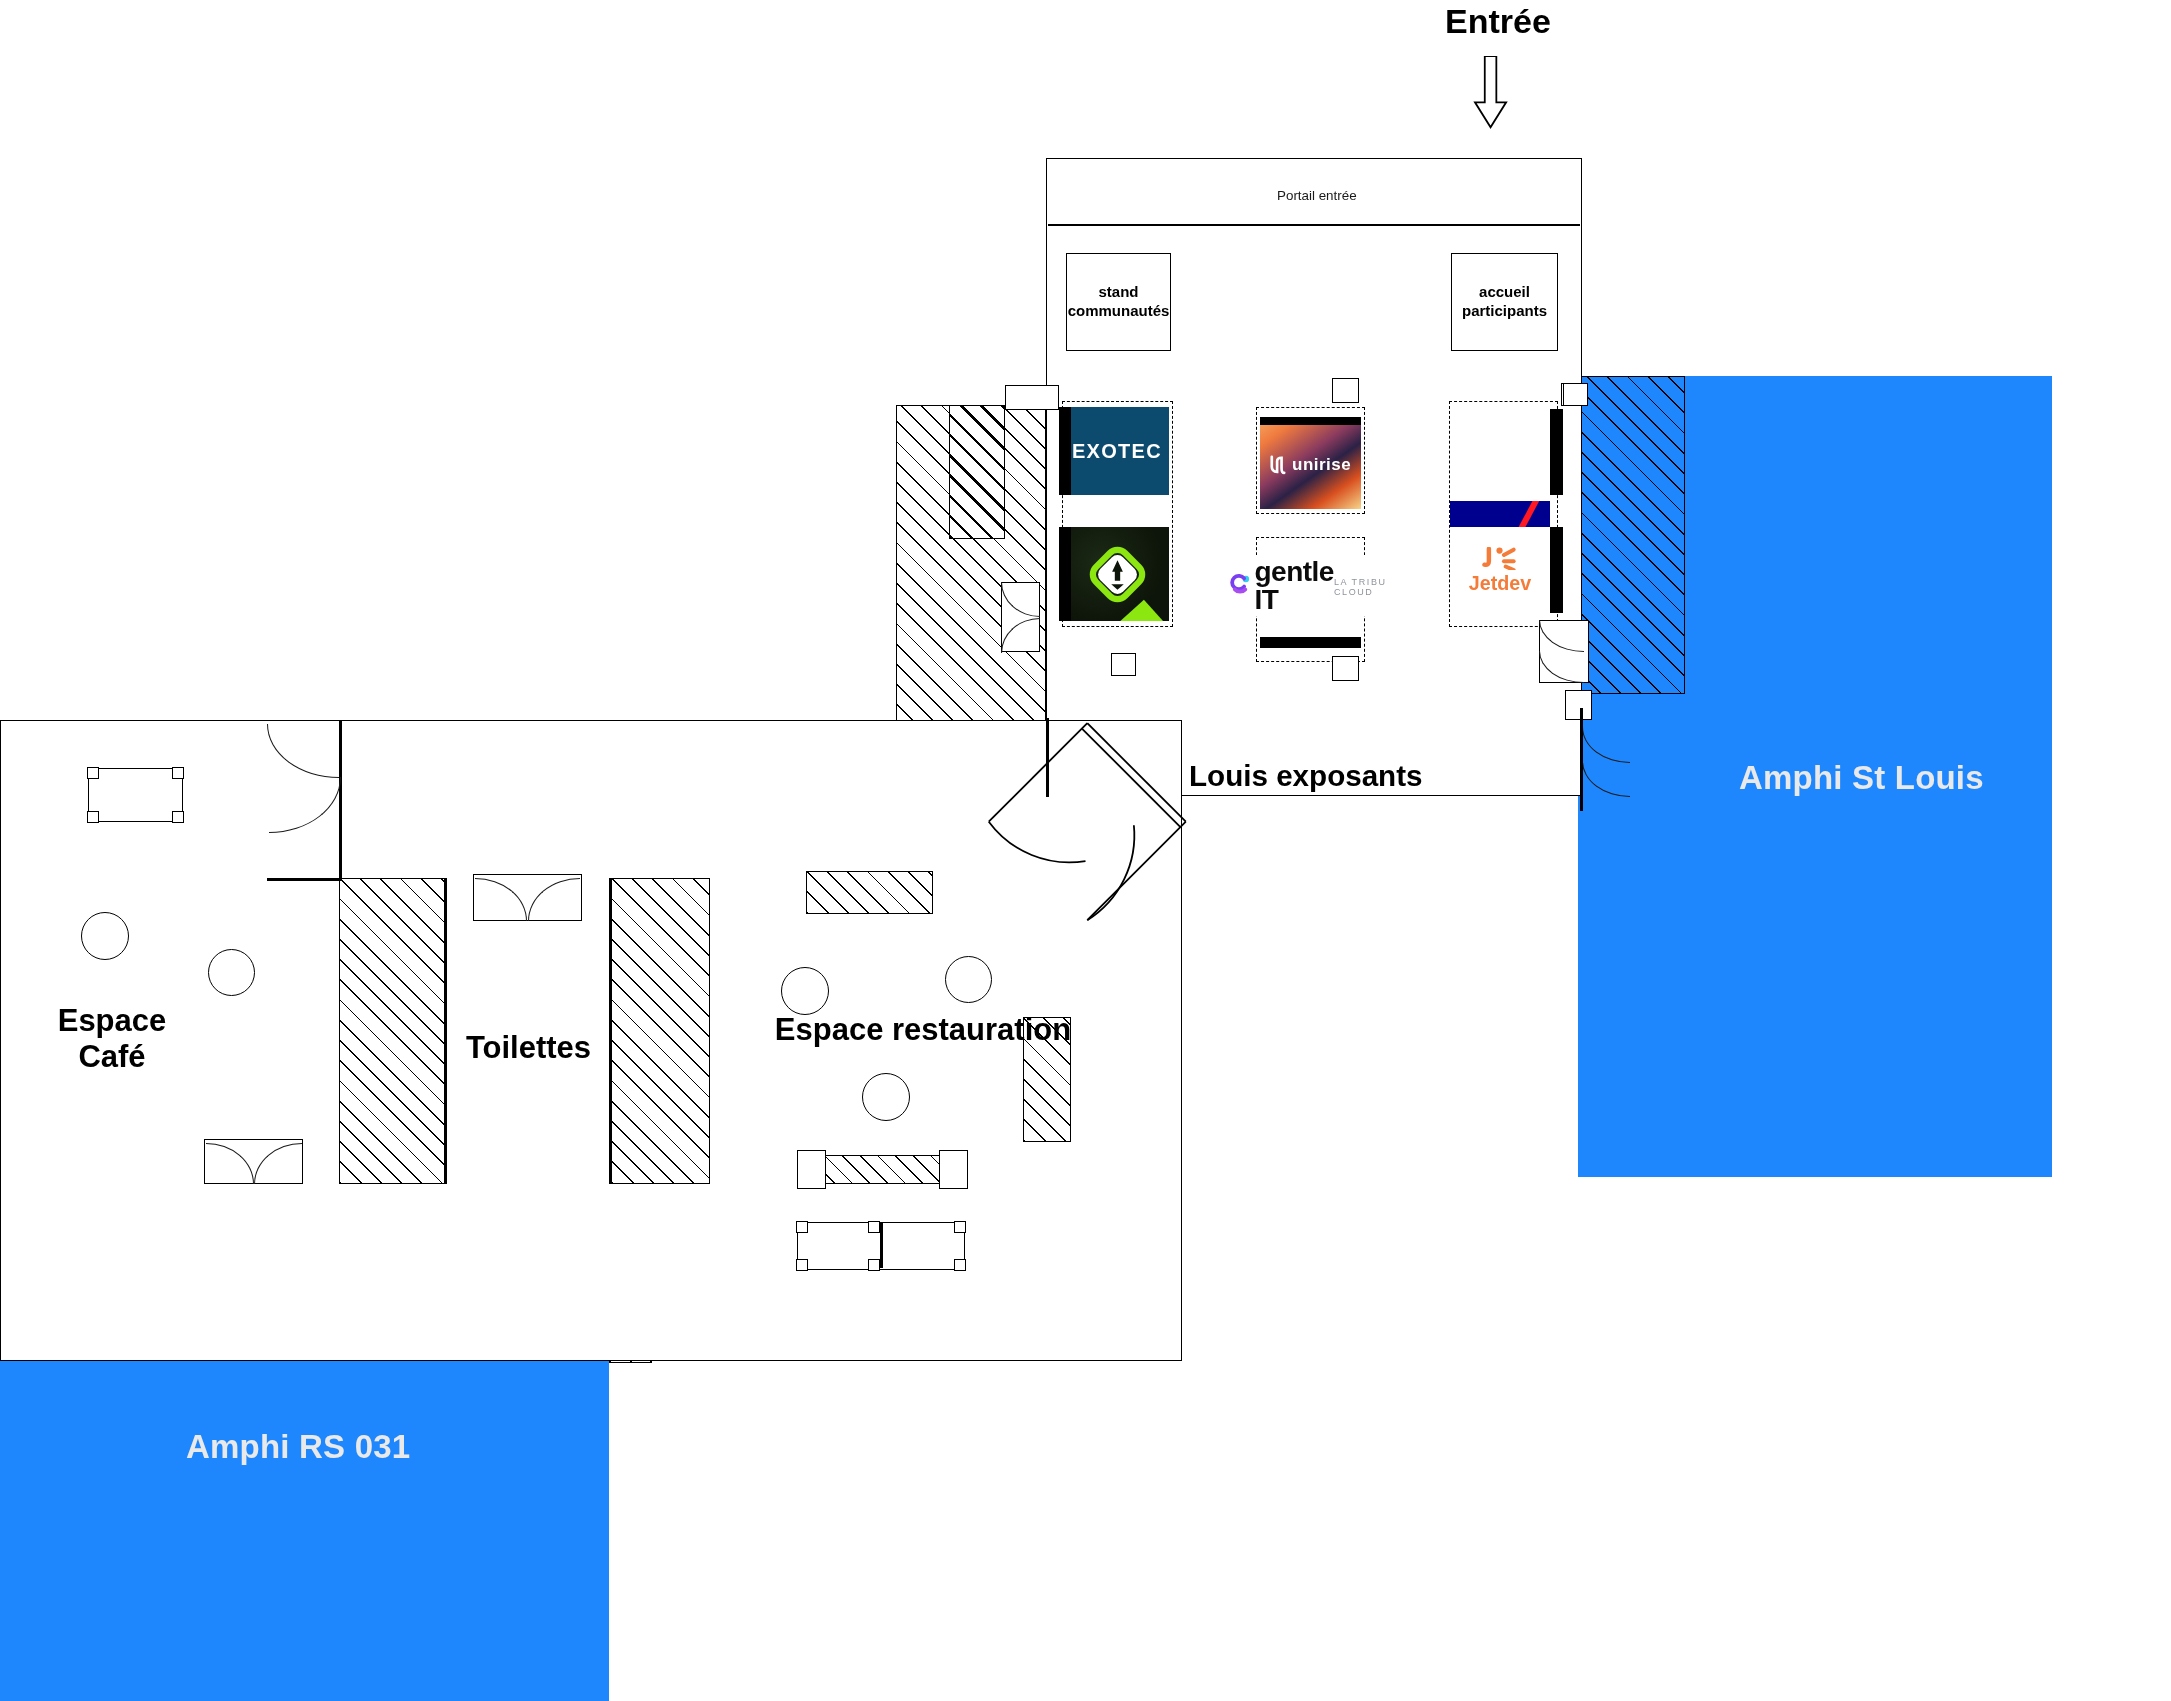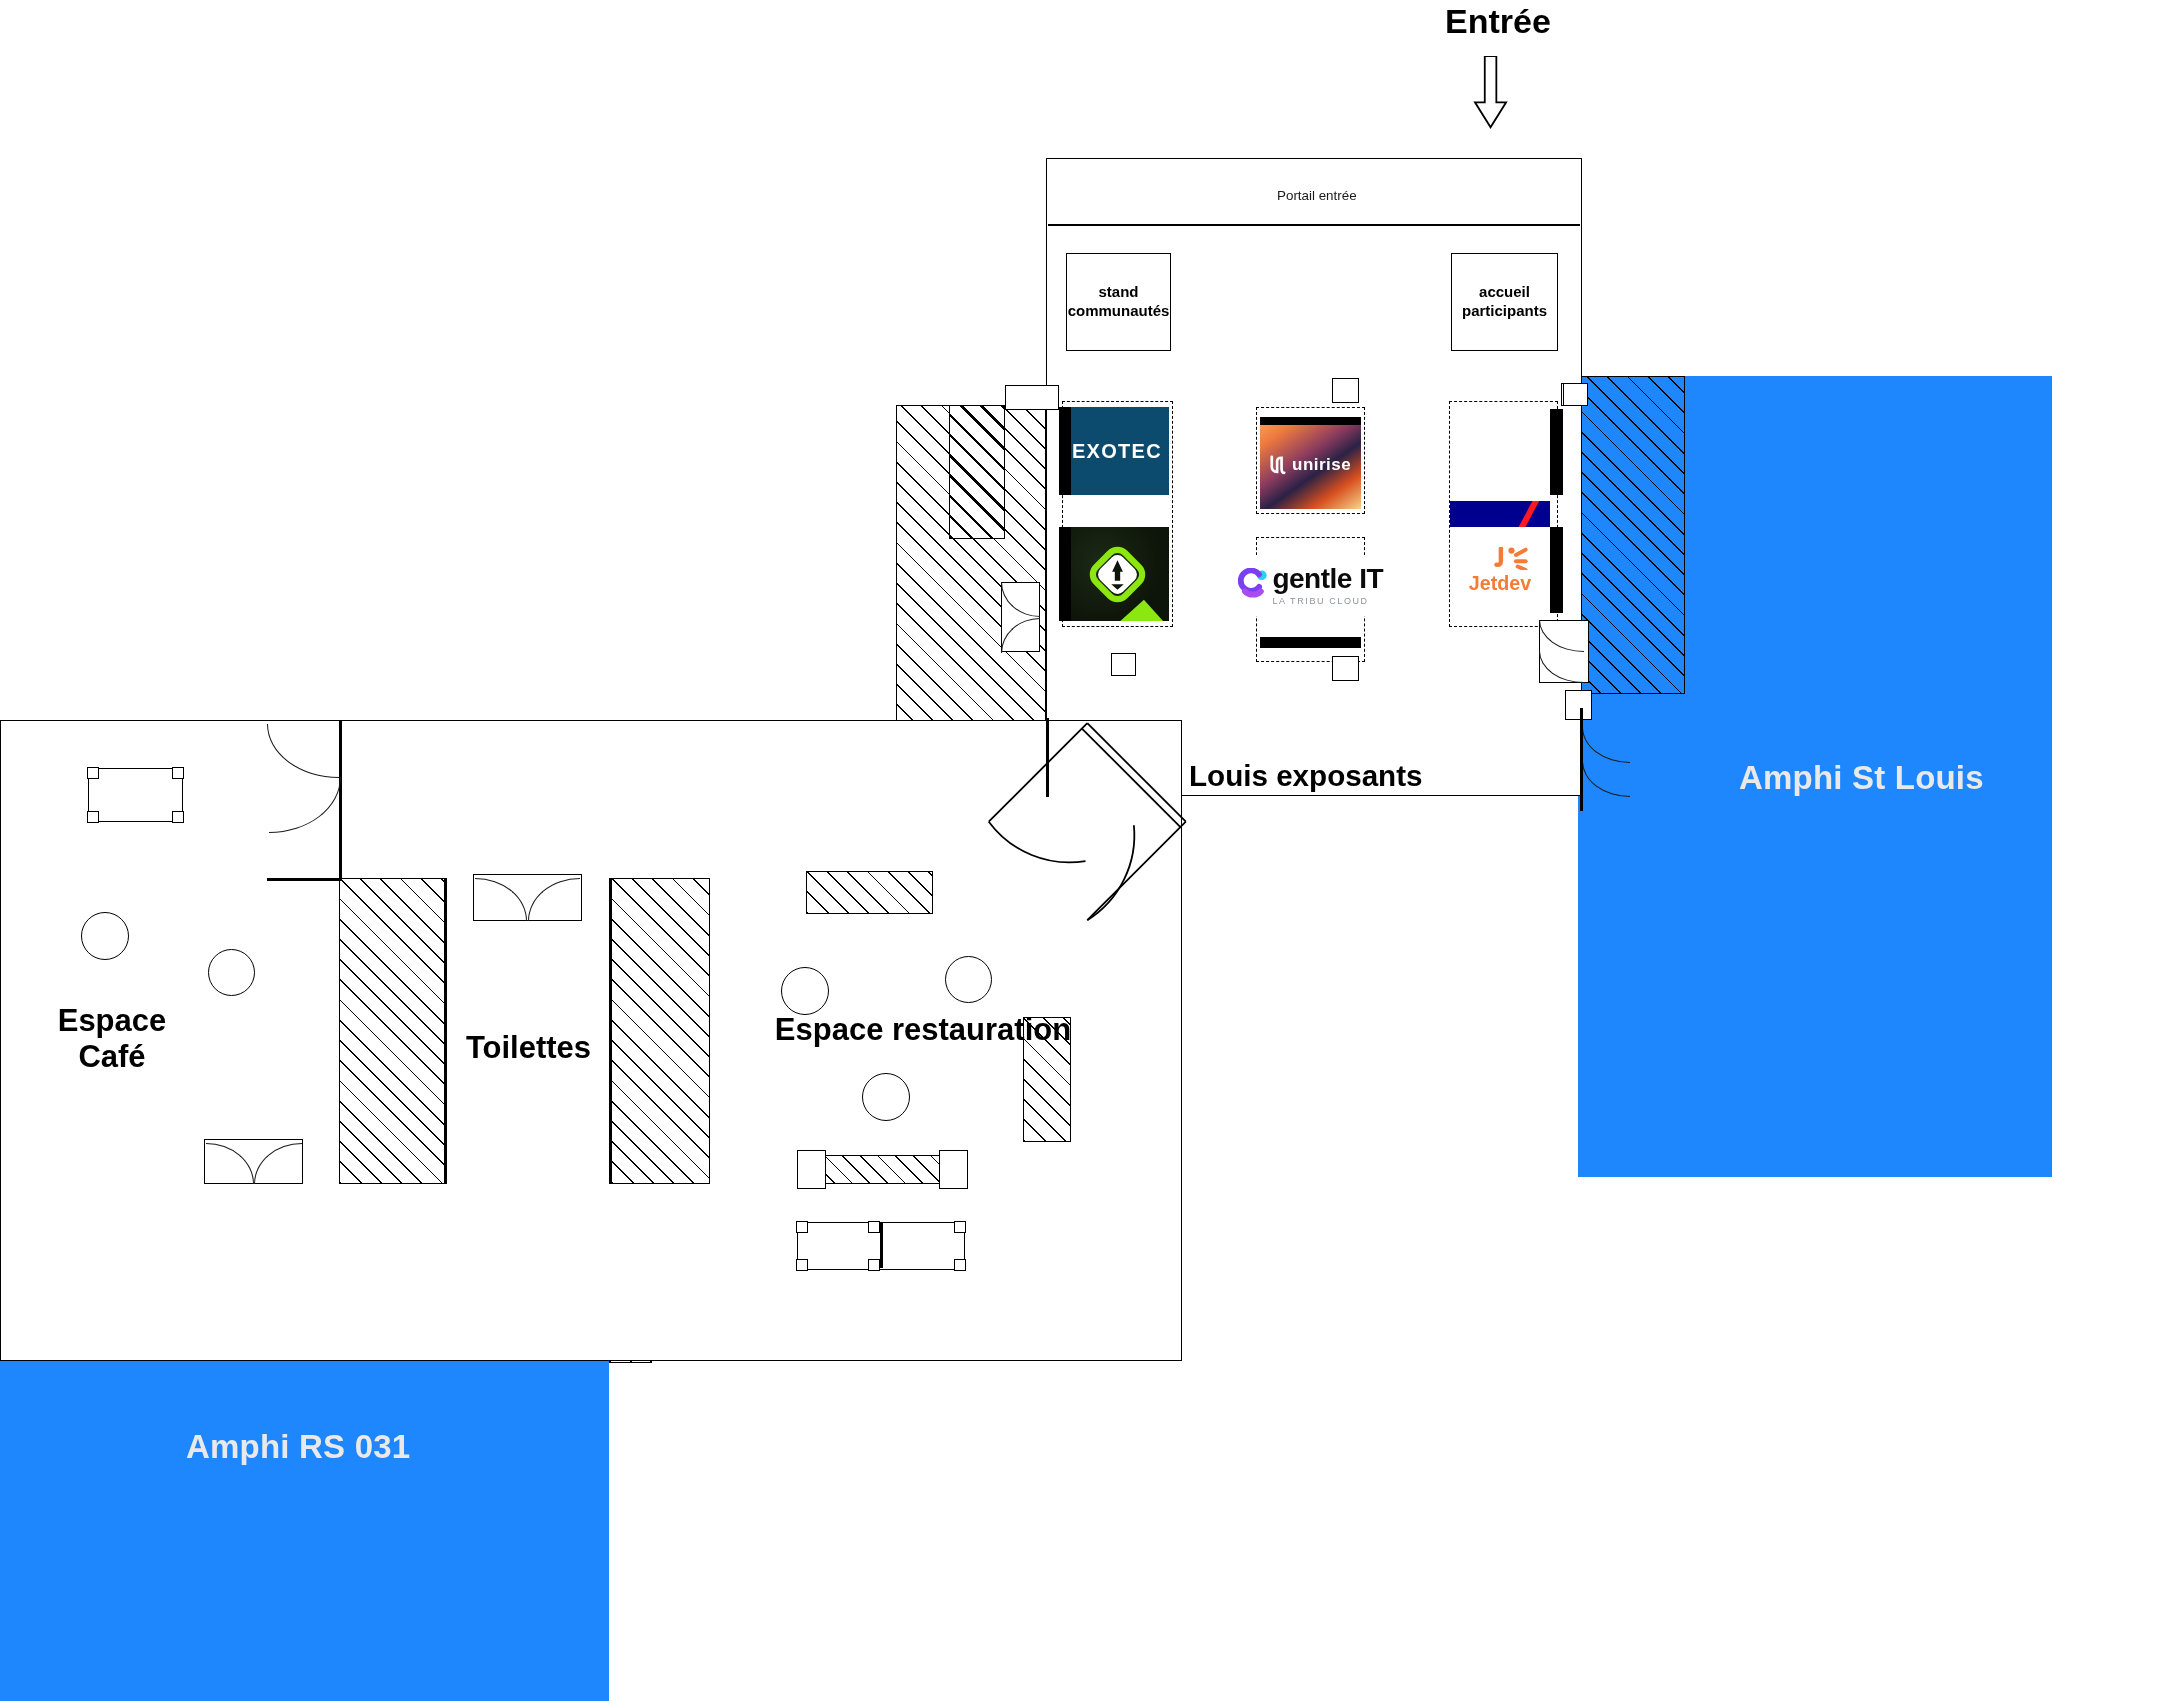--- a/index.html
+++ b/index.html
@@ -260,38 +260,38 @@
   <div class="counter" style="left:1260px; top:417px; width:101px; height:8px;"></div>
   <div class="stool" style="left:1332px; top:378px; width:27px; height:25px;"></div>
 
   <div class="booth" style="left:1256px; top:537px; width:109px; height:125px;"></div>
   <div class="logo logo-gentle" style="left:1229px; top:555px; width:161px; height:61px;">
     <svg width="32" height="36" viewBox="0 0 36 40" style="margin-right:4.5px">
       <circle cx="29" cy="8" r="5.5" fill="#2fd0ef"></circle>
       <path d="M26 7 a11.5 11.5 0 1 0 0 14" fill="none" stroke="#7b3ff2" stroke-width="6.5" stroke-linecap="round"></path>
       <path d="M10 26 a11 9 0 0 0 18 0" fill="none" stroke="#a84df0" stroke-width="6.5" stroke-linecap="round"></path>
     </svg>
-    <div style="display:flex; flex-direction:column; align-items:flex-start;">
+    <div style="display:flex; flex-direction:row; align-items:center;">
       <span style="font-size:28px; font-weight:bold; color:#0b0b0b; letter-spacing:-0.5px; line-height:1">gentle IT</span>
       <span style="font-size:9px; color:#8e949c; letter-spacing:1.6px; margin-top:2.7px">LA TRIBU CLOUD</span>
     </div>
   </div>
   <div class="counter" style="left:1260px; top:637px; width:101px; height:10.7px;"></div>
   <div class="stool" style="left:1332px; top:656px; width:27px; height:25px;"></div>
 
   <div class="booth" style="left:1449px; top:401px; width:109px; height:226px;"></div>
   <div class="logo logo-axa" style="left:1450px; top:407px; width:100px; height:88px;">
     <div class="axa-slash"></div>
     <div class="axa-text">AXA</div>
   </div>
   <div class="counter" style="left:1550px; top:409px; width:12.5px; height:86px;"></div>
   <div class="stool" style="left:1561px; top:383px; width:24px; height:23px;"></div>
 
   <div class="logo logo-jetdev" style="left:1450px; top:527px; width:100px; height:88px;">
-    <div style="display:flex; flex-direction:column; align-items:flex-end;">
+    <div style="display:flex; flex-direction:column; align-items:center;">
       <svg width="39" height="23" viewBox="0 0 44 26">
         <path d="M10 2 L10 16 Q10 21 5 20" fill="none" stroke="#f47b38" stroke-width="5" stroke-linecap="round"></path>
         <circle cx="22" cy="4" r="3.5" fill="#f47b38"></circle>
         <path d="M27 9 L38 3" stroke="#f47b38" stroke-width="4.5" stroke-linecap="round"></path>
         <path d="M27 16 L38 16" stroke="#f47b38" stroke-width="4.5" stroke-linecap="round"></path>
         <path d="M29 22 L38 26" stroke="#f47b38" stroke-width="4.5" stroke-linecap="round"></path>
       </svg>
       <span style="font-size:19.7px; font-weight:bold; color:#f47b38; margin-top:2.7px">Jetdev</span>
     </div>
   </div>

